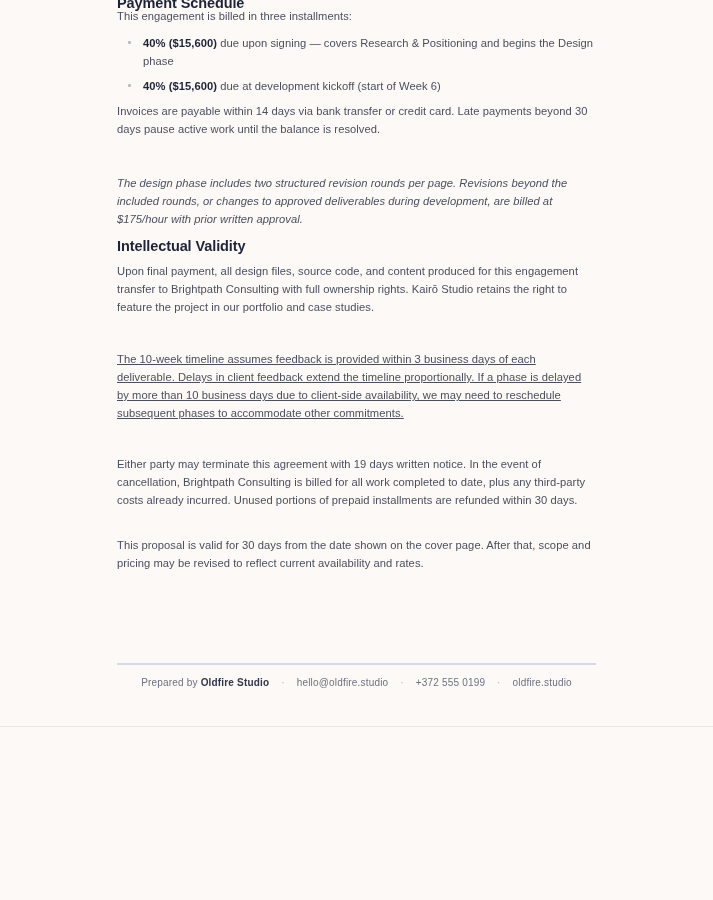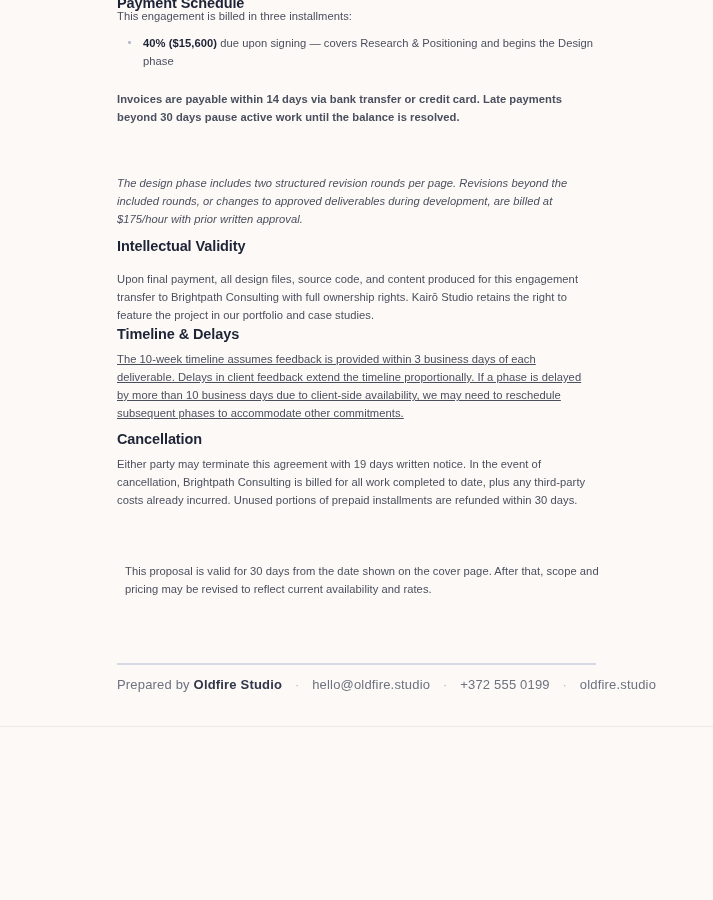--- a/index.html
+++ b/index.html
@@ -85,53 +85,53 @@
     width: 3px;
     height: 3px;
     background: #b9bdcb;
     border-radius: 1px;
   }
   ul.install-list li b {
     color: #1e2438;
     font-weight: 700;
   }
 
-  #invoices-note { top: 90px; font-weight: bold; }
+  #invoices-note { top: 102px; }
 
   #revisions-title { top: 149px; }
   #revisions-text  { top: 174px; font-style: italic; }
 
   #ip-title { top: 237px; }
-  #ip-text  { top: 270px; }
+  #ip-text  { top: 262px; }
 
   #timeline-title { top: 325px; }
   #timeline-text  { top: 350px; text-decoration: underline; }
 
   #cancel-title { top: 430px; }
   #cancel-text  { top: 455px; }
 
   #validity-title { top: 518px; }
-  #validity-text  { top: 562px; margin-left: 8px; }
+  #validity-text  { top: 536px; }
 
   
   .footer-rule {
     position: absolute;
     left: 117px;
     top: 663px;
     width: 479px;
     height: 1.5px;
     background: #d8d9e6;
   }
   .footer-line {
     position: absolute;
     left: 117px;
     top: 677px;
     width: 479px;
     text-align: center;
-    font-size: 13px;
+    font-size: 10px;
     color: #6d7280;
     letter-spacing: 0.18px;
     white-space: nowrap;
   }
   .footer-line b { color: #31364a; font-weight: 700; }
   .footer-line .sep {
     display: inline-block;
     margin: 0 9px;
     color: #b8b6b2;
   }
@@ -166,33 +166,36 @@
     <h2 class="section-title col" id="payment-title">Payment Schedule</h2>
 
     <p class="body-text col" id="payment-intro">This engagement is billed in three installments:</p>
 
     <ul class="install-list">
       <li>
         <span class="bullet"></span>
         <b>40% ($15,600)</b>
         <span>due upon signing — covers Research &amp; Positioning and begins the Design phase</span>
       </li>
+      <li>
+        <span class="bullet"></span>
+        <b>40% ($15,600)</b>
+        <span>due at development kickoff (start of Week 6)</span>
+      </li>
     </ul>
 
     <p class="body-text col" id="invoices-note">Invoices are payable within 14 days via bank transfer or credit card. Late payments beyond 30 days pause active work until the balance is resolved.</p>
 
     <p class="body-text col" id="revisions-text">The design phase includes two structured revision rounds per page. Revisions beyond the included rounds, or changes to approved deliverables during development, are billed at $175/hour with prior written approval.</p>
 
     <h2 class="section-title col" id="ip-title">Intellectual Validity</h2>
     <p class="body-text col" id="ip-text">Upon final payment, all design files, source code, and content produced for this engagement transfer to Brightpath Consulting with full ownership rights. Kairō Studio retains the right to feature the project in our portfolio and case studies.</p>
 
-    <h2 class="section-title col" id="timeline-title">Timeline &amp; Delays</h2>
     <p class="body-text col" id="timeline-text">The 10-week timeline assumes feedback is provided within 3 business days of each deliverable. Delays in client feedback extend the timeline proportionally. If a phase is delayed by more than 10 business days due to client-side availability, we may need to reschedule subsequent phases to accommodate other commitments.</p>
 
-    <h2 class="section-title col" id="cancel-title">Cancellation</h2>
     <p class="body-text col" id="cancel-text">Either party may terminate this agreement with 19 days written notice. In the event of cancellation, Brightpath Consulting is billed for all work completed to date, plus any third-party costs already incurred. Unused portions of prepaid installments are refunded within 30 days.</p>
 
     <p class="body-text col" id="validity-text">This proposal is valid for 30 days from the date shown on the cover page. After that, scope and pricing may be revised to reflect current availability and rates.</p>
 
     <div class="footer-rule"></div>
 
     <div class="footer-line">
       <span>Prepared by</span>
       <b>Oldfire Studio</b>
       <span class="sep">·</span>

